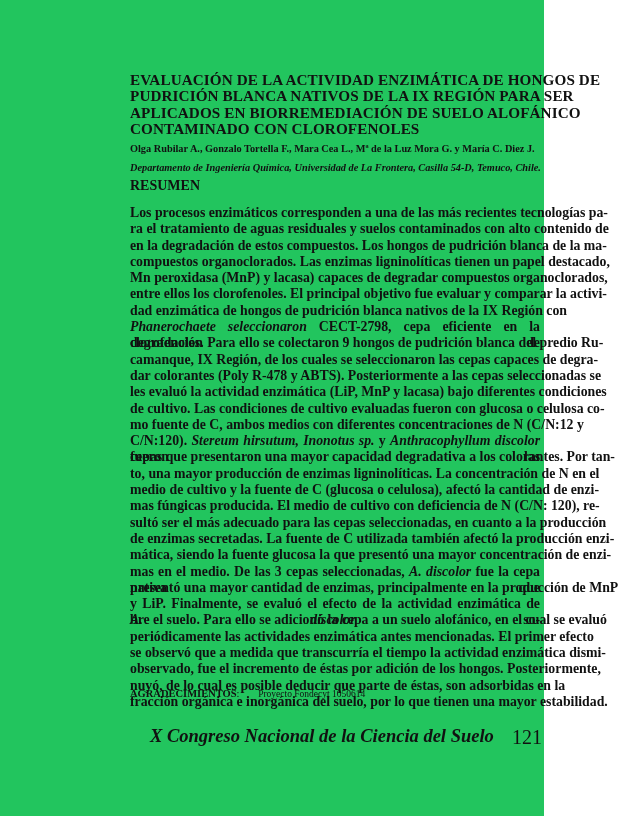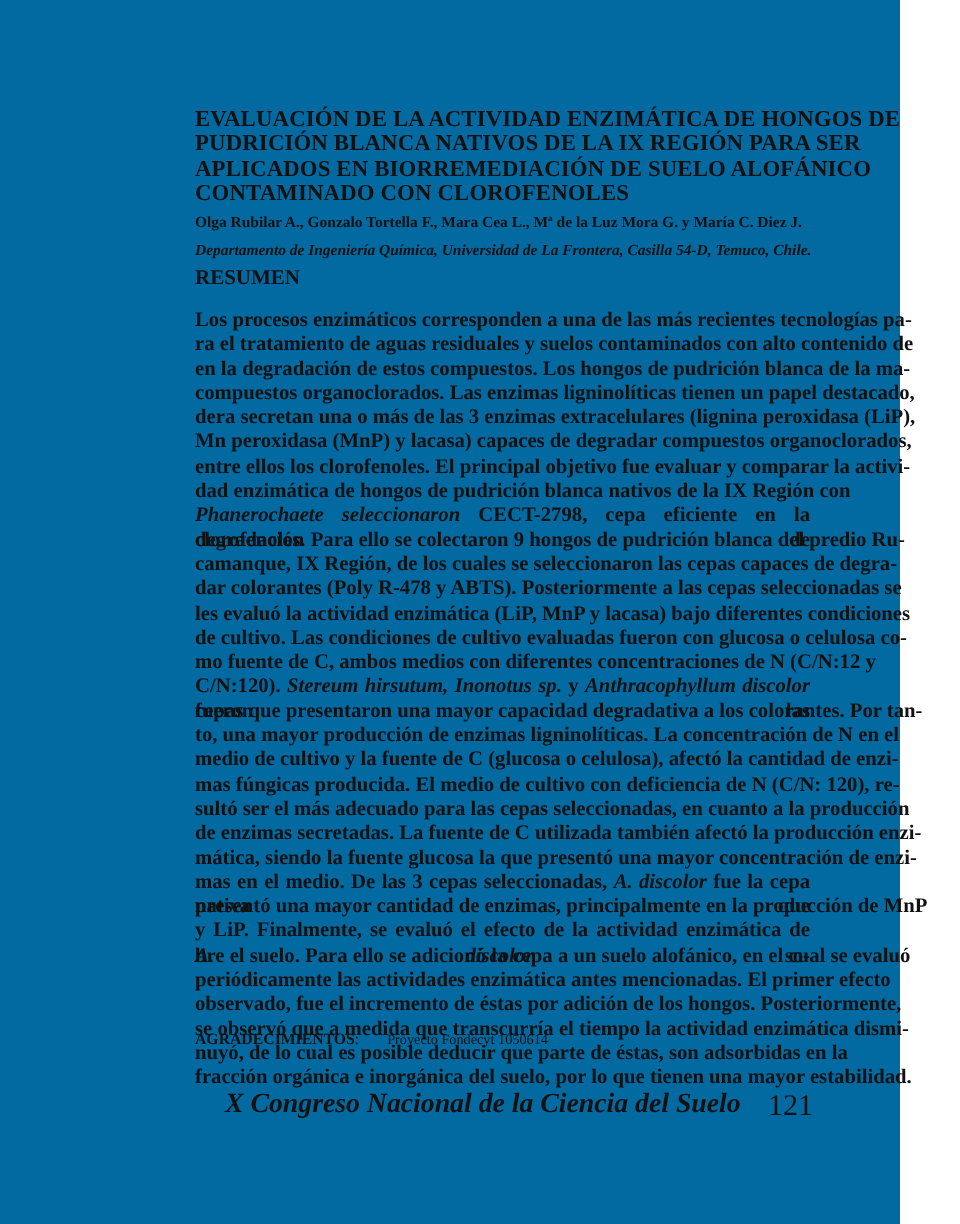--- a/index.html
+++ b/index.html
@@ -1,17 +1,17 @@
 <!DOCTYPE html>
 <html><head>
   <meta charset="utf-8">
   <style>
     html, body { margin: 0; padding: 0; background: #ffffff; }
     body { width: 640px; height: 816px; position: relative; overflow: hidden; font-family: "Liberation Serif", "DejaVu Serif", serif; color: #111; }
-    .page { position: absolute; left: 0; top: 0; width: 600px; height: 816px; background: #0369a1; }
+    .page { position: absolute; left: 0; top: 0; width: 544px; height: 816px; background: #22c55e; }
     .title { position: absolute; left: 130px; top: 72px; width: 420px; font-weight: bold; font-size: 15.2px; line-height: 16.4px; letter-spacing: 0.1px; }
     .title div { white-space: nowrap; }
     .authors { position: absolute; left: 130px; top: 143px; font-weight: bold; font-size: 10.3px; white-space: nowrap; }
     .affiliation { position: absolute; left: 130px; top: 162px; font-weight: bold; font-style: italic; font-size: 10.3px; white-space: nowrap; }
     .section-heading { position: absolute; left: 130px; width: 410px; top: 178px; text-align: left; font-weight: bold; font-size: 14px; }
     .body-text { position: absolute; left: 130px; top: 205px; width: 410px; font-size: 13.8px; line-height: 16.3px; }
     .line { text-align: justify; text-align-last: justify; white-space: nowrap; height: 16.3px; overflow: visible; font-weight: bold; }
     .line.last { text-align-last: left; }
     .line span { white-space: normal; }
     .ack { position: absolute; left: 130px; top: 688px; font-size: 10.5px; white-space: nowrap; }
@@ -37,21 +37,20 @@
   <div class="authors">Olga Rubilar A., Gonzalo Tortella F., Mara Cea L., Mª de la Luz Mora G. y María C. Diez J.</div>
   <div class="affiliation">Departamento de Ingeniería Química, Universidad de La Frontera, Casilla 54-D, Temuco, Chile.</div>
 
   <div class="section-heading">RESUMEN</div>
 
   <div class="body-text">
     <div class="line">Los procesos enzimáticos corresponden a una de las más recientes tecnologías pa-</div>
     <div class="line">ra el tratamiento de aguas residuales y suelos contaminados con alto contenido de</div>
     <div class="line">en la degradación de estos compuestos. Los hongos de pudrición blanca de la ma-</div>
     <div class="line">compuestos organoclorados. Las enzimas ligninolíticas tienen un papel destacado,</div>
-    <div class="line">dera secretan una o más de las 3 enzimas extracelulares (lignina peroxidasa (LiP),</div>
     <div class="line">Mn peroxidasa (MnP) y lacasa) capaces de degradar compuestos organoclorados,</div>
     <div class="line">entre ellos los clorofenoles. El principal objetivo fue evaluar y comparar la activi-</div>
     <div class="line">dad enzimática de hongos de pudrición blanca nativos de la IX Región con</div>
     <div class="line"><i>Phanerochaete seleccionaron</i><span> CECT-2798, cepa eficiente en la degradación de</span></div>
     <div class="line">clorofenoles. Para ello se colectaron 9 hongos de pudrición blanca del predio Ru-</div>
     <div class="line">camanque, IX Región, de los cuales se seleccionaron las cepas capaces de degra-</div>
     <div class="line">dar colorantes (Poly R-478 y ABTS). Posteriormente a las cepas seleccionadas se</div>
     <div class="line">les evaluó la actividad enzimática (LiP, MnP y lacasa) bajo diferentes condiciones</div>
     <div class="line">de cultivo. Las condiciones de cultivo evaluadas fueron con glucosa o celulosa co-</div>
     <div class="line">mo fuente de C, ambos medios con diferentes concentraciones de N (C/N:12 y</div>
@@ -61,22 +60,22 @@
     <div class="line">medio de cultivo y la fuente de C (glucosa o celulosa), afectó la cantidad de enzi-</div>
     <div class="line">mas fúngicas producida. El medio de cultivo con deficiencia de N (C/N: 120), re-</div>
     <div class="line">sultó ser el más adecuado para las cepas seleccionadas, en cuanto a la producción</div>
     <div class="line">de enzimas secretadas. La fuente de C utilizada también afectó la producción enzi-</div>
     <div class="line">mática, siendo la fuente glucosa la que presentó una mayor concentración de enzi-</div>
     <div class="line"><span>mas en el medio.  De las 3 cepas seleccionadas, </span><i>A. discolor</i><span> fue la cepa nativa que</span></div>
     <div class="line">presentó una mayor cantidad de enzimas, principalmente en la producción de MnP</div>
     <div class="line"><span>y LiP. Finalmente, se evaluó el efecto de la actividad enzimática de </span><i>A. discolor</i><span> so-</span></div>
     <div class="line">bre el suelo. Para ello se adicionó la cepa a un suelo alofánico, en el cual se evaluó</div>
     <div class="line">periódicamente las actividades enzimática antes mencionadas. El primer efecto</div>
+    <div class="line">se observó que a medida que transcurría el tiempo la actividad enzimática dismi-</div>
     <div class="line">observado, fue el incremento de éstas por adición de los hongos. Posteriormente,</div>
-    <div class="line">se observó que a medida que transcurría el tiempo la actividad enzimática dismi-</div>
     <div class="line">nuyó, de lo cual es posible deducir que parte de éstas, son adsorbidas en la</div>
     <div class="line last">fracción orgánica e inorgánica del suelo, por lo que tienen una mayor estabilidad.</div>
   </div>
 
   <div class="ack">
     <span class="lbl">AGRADECIMIENTOS</span><span>: </span><span class="val">Proyecto Fondecyt 1050614</span>
   </div>
 
 
   <div class="footer">

